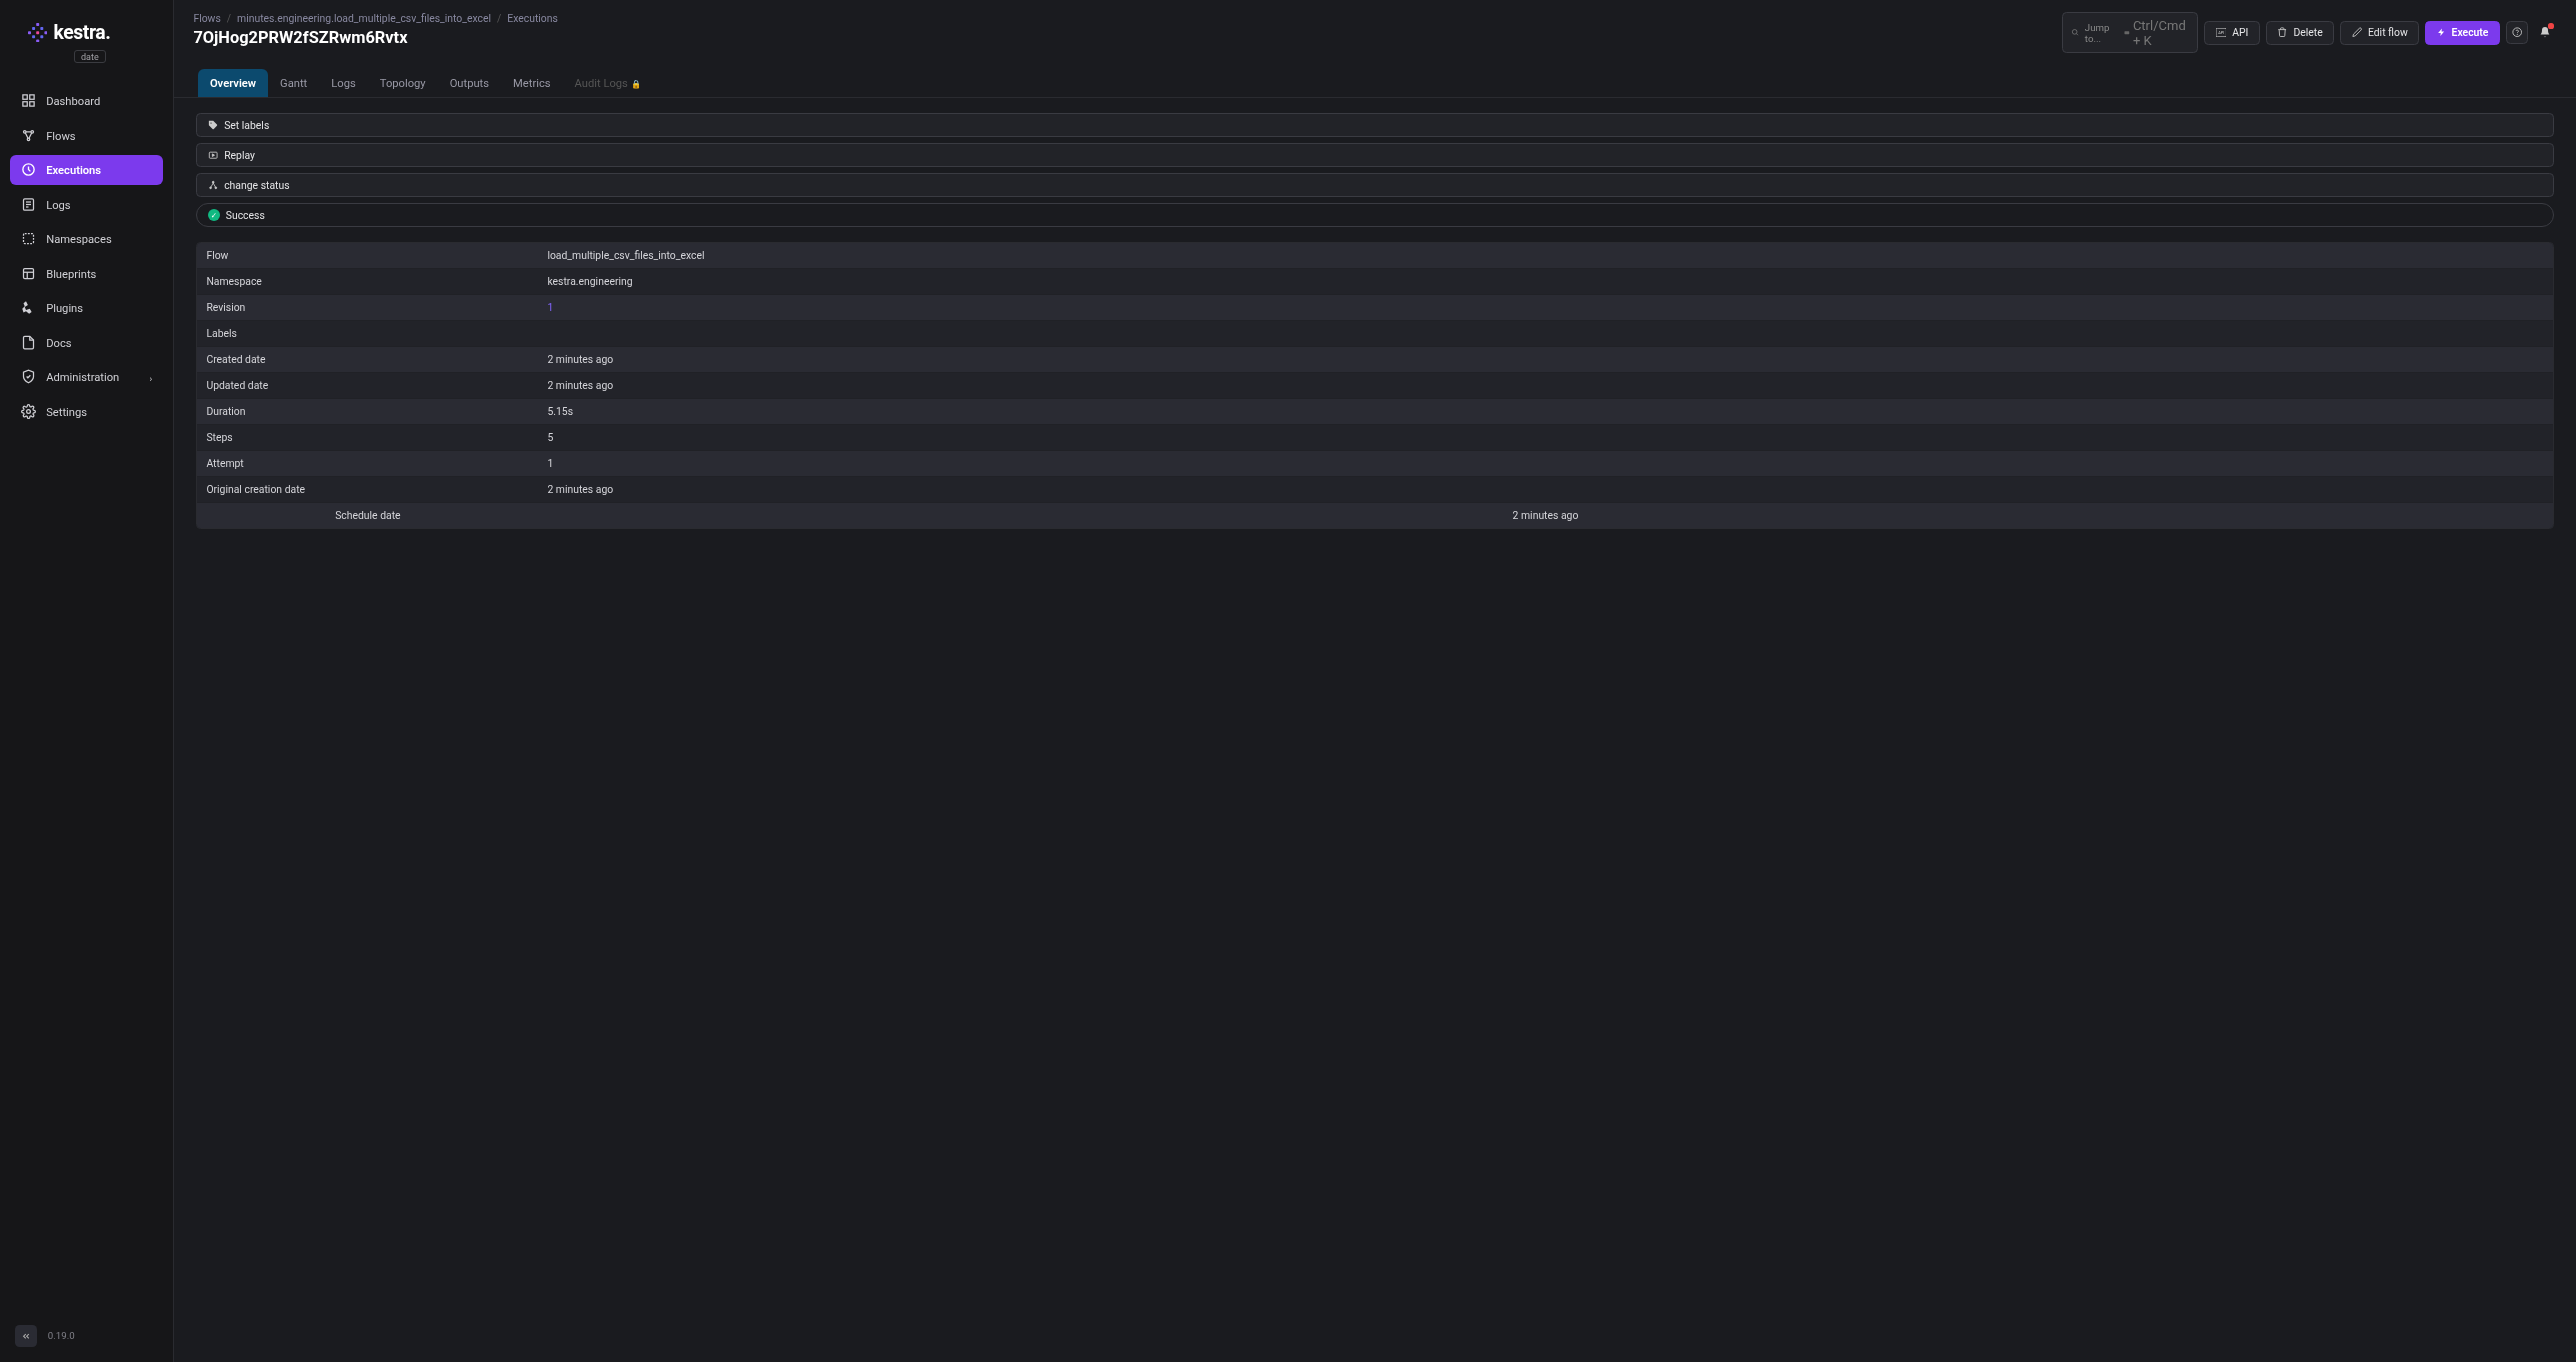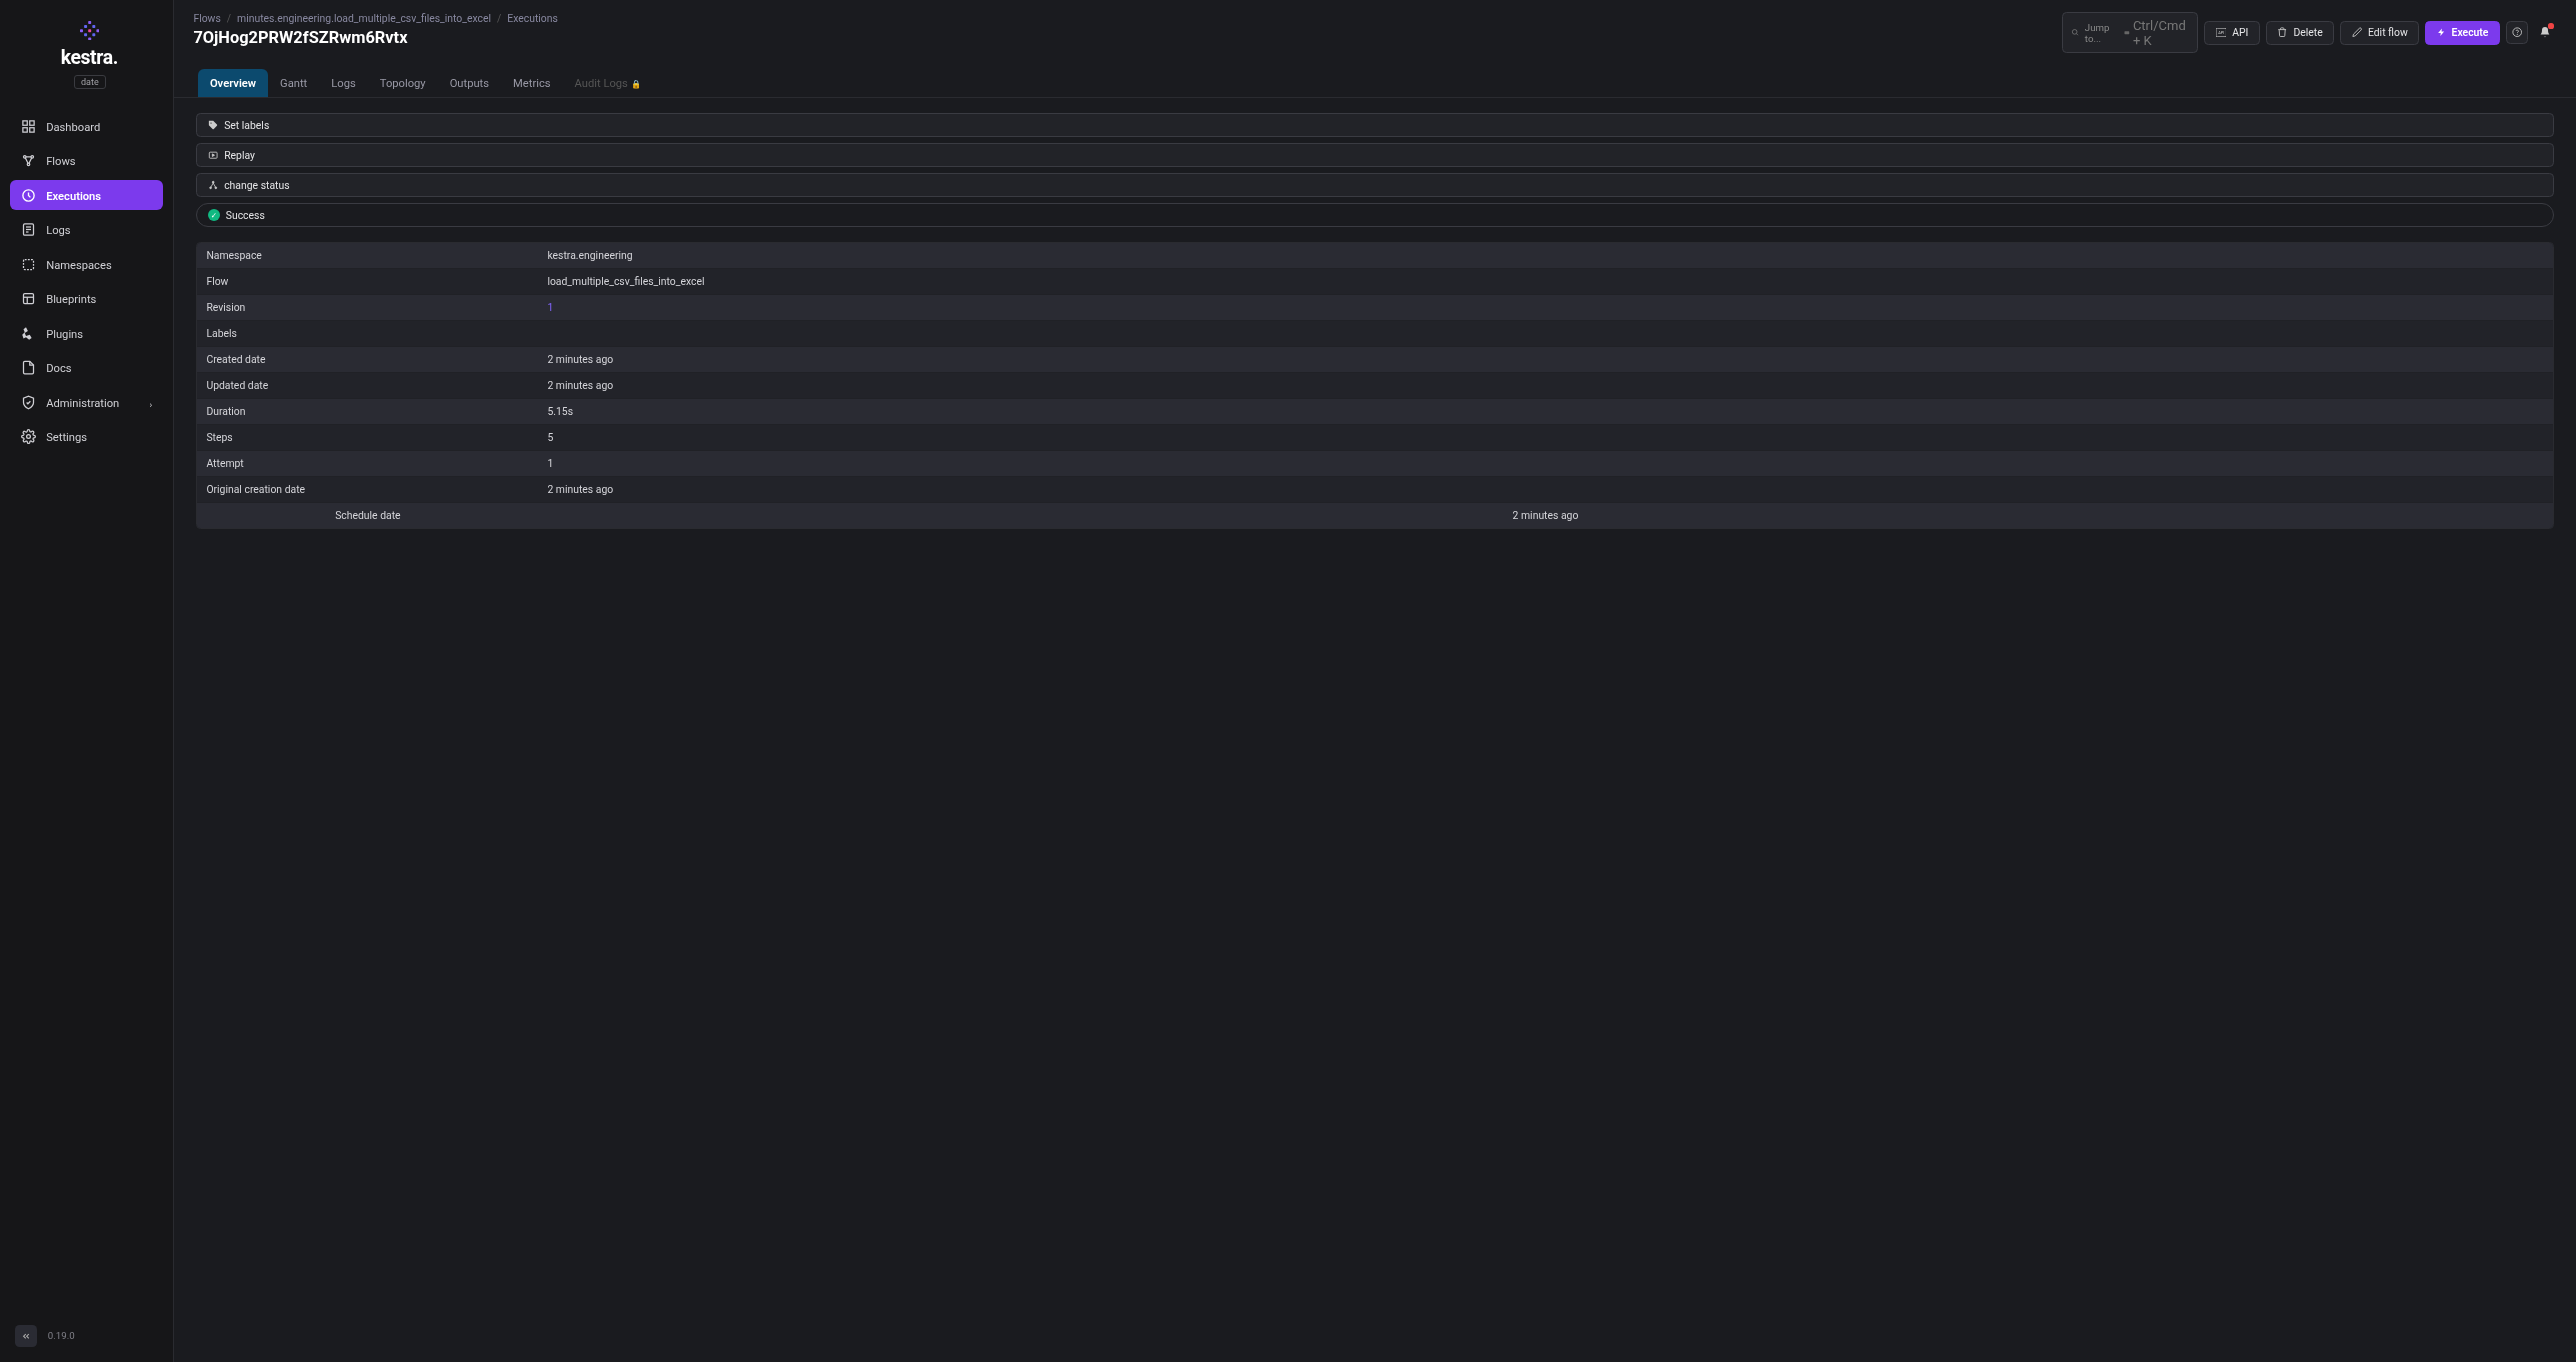--- a/index.html
+++ b/index.html
@@ -20,21 +20,20 @@
       flex-direction: column;
       position: relative;
     }
     .logo-area {
       padding: 21px 22.4px 7.5px 28px;
     }
     .logo {
       display: flex;
       align-items: center;
       gap: 6px;
-      flex-direction: column;
     }
     .logo-icon {
       width: 19.4px;
       height: 19.4px;
       position: relative;
     }
     .logo-text {
       font-size: 19.4px;
       font-weight: 700;
       color: #fff;
@@ -533,28 +532,28 @@
         <span>change status</span>
       </div>
       <div class="status-badge">
         <span class="status-dot">✓</span>
         <span>Success</span>
       </div>
     </div>
 
     <div class="details-table" id="details">
         <div class="detail-row">
+          <div class="detail-key">Flow</div>
+          <div class="detail-value">load_multiple_csv_files_into_excel</div>
+        </div>
+        <div class="detail-row">
           <div class="detail-key">Namespace</div>
           <div class="detail-value">kestra.engineering</div>
         </div>
         <div class="detail-row">
-          <div class="detail-key">Flow</div>
-          <div class="detail-value">load_multiple_csv_files_into_excel</div>
-        </div>
-        <div class="detail-row">
           <div class="detail-key">Revision</div>
           <div class="detail-value link">1</div>
         </div>
         <div class="detail-row">
           <div class="detail-key">Labels</div>
           <div class="detail-value"></div>
         </div>
         <div class="detail-row">
           <div class="detail-key">Created date</div>
           <div class="detail-value">2 minutes ago</div>

